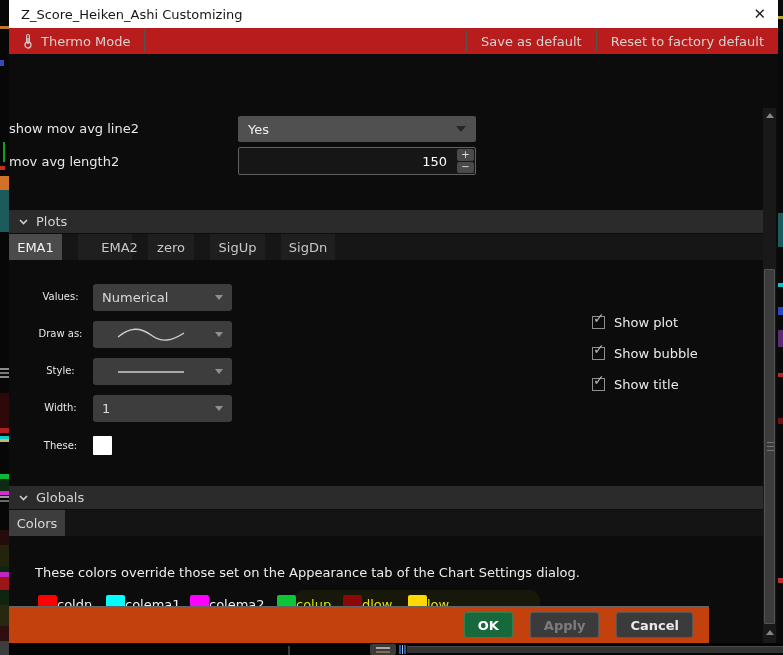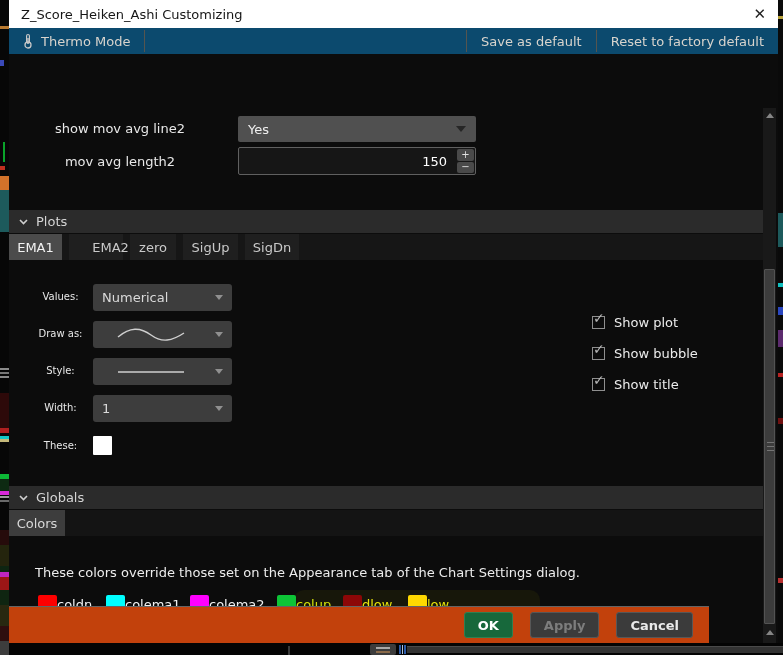--- a/index.html
+++ b/index.html
@@ -13,51 +13,51 @@
   .seg { position:absolute; }
 
   
   #dialog { position:absolute; left:9px; top:0; width:769px; height:643px; background:#0c0c0c; }
 
   #titlebar { position:absolute; left:0; top:0; width:769px; height:28px; background:#ffffff;
               display:flex; align-items:center; padding:0 12px; }
   #titlebar .title { font-size:13px; color:#161616; }
   #close-x { margin-left:auto; font-size:15px; color:#222; cursor:default; line-height:1; }
 
-  #toolbar { position:absolute; left:0; top:28px; width:769px; height:26px; background:#0c4a6e;
+  #toolbar { position:absolute; left:0; top:28px; width:769px; height:26px; background:#b91c1c;
              display:flex; align-items:stretch; color:#d8d4cd; font-size:13px; }
   .tb-btn { display:flex; align-items:center; padding:0 14px; white-space:nowrap; }
   .tb-div { width:1px; background:#55554f; margin:2px 0; }
   .tb-spacer { flex:1; }
   #thermo-svg { margin-right:8px; }
 
   
   #content { position:absolute; left:0; top:54px; width:754px; height:552px; background:#0c0c0c; }
 
-  .param-label { position:absolute; left:0; width:222px; text-align:center; color:#e8e8e8; font-size:13px; }
+  .param-label { position:absolute; left:0; width:222px; text-align:left; color:#e8e8e8; font-size:13px; }
   .big-dropdown { position:absolute; left:229px; width:238px; height:26px; background:#505050;
                   border-radius:2px; display:flex; align-items:center; padding:0 10px;
                   color:#f0f0f0; font-size:13px; }
   .arrow-dark { margin-left:auto; width:0; height:0; border-left:5px solid transparent;
                 border-right:5px solid transparent; border-top:6px solid #262626; }
   .num-input-wrap { position:absolute; left:229px; width:238px; height:28px; }
   .num-input { width:100%; height:100%; background:#161616; border:1px solid #606060; border-radius:2px;
                color:#ffffff; font-size:13px; text-align:right; padding-right:28px;
                font-family:"DejaVu Sans","Liberation Sans",sans-serif; }
   .spinner { position:absolute; right:2px; top:2px; width:17px; height:24px; display:flex;
              flex-direction:column; gap:1px; }
   .spin-btn { flex:1; background:#4a4a4a; border-radius:2px; color:#e0e0e0; font-size:10px;
               display:flex; align-items:center; justify-content:center; line-height:1; }
 
   .section-header { position:absolute; left:0; width:754px; height:23px; background:#2b2b2b;
                     display:flex; align-items:center; padding-left:10px; color:#d4d4d4; font-size:13px; }
   .section-header svg { margin-right:8px; }
 
   #plots-tabs { position:absolute; left:0; top:180px; width:754px; height:26px; background:#161616;
-                display:flex; gap:7px; }
+                display:flex; gap:16px; }
   .tab { height:26px; display:flex; align-items:center; justify-content:center;
          background:#1f1f1f; color:#c9c9c9; font-size:13px; }
   .tab.selected { background:#4b4b4b; color:#f2f2f2; }
 
   .ps-label { position:absolute; left:12px; width:79px; text-align:center; color:#e8e8e8; font-size:10px; }
   .sm-dropdown { position:absolute; left:84px; width:139px; height:27px; background:#3d3d3d;
                  border-radius:3px; display:flex; align-items:center; padding:0 9px;
                  color:#dadada; font-size:13px; }
   .arrow-gray { margin-left:auto; width:0; height:0; border-left:4px solid transparent;
                 border-right:4px solid transparent; border-top:5px solid #909090; }

